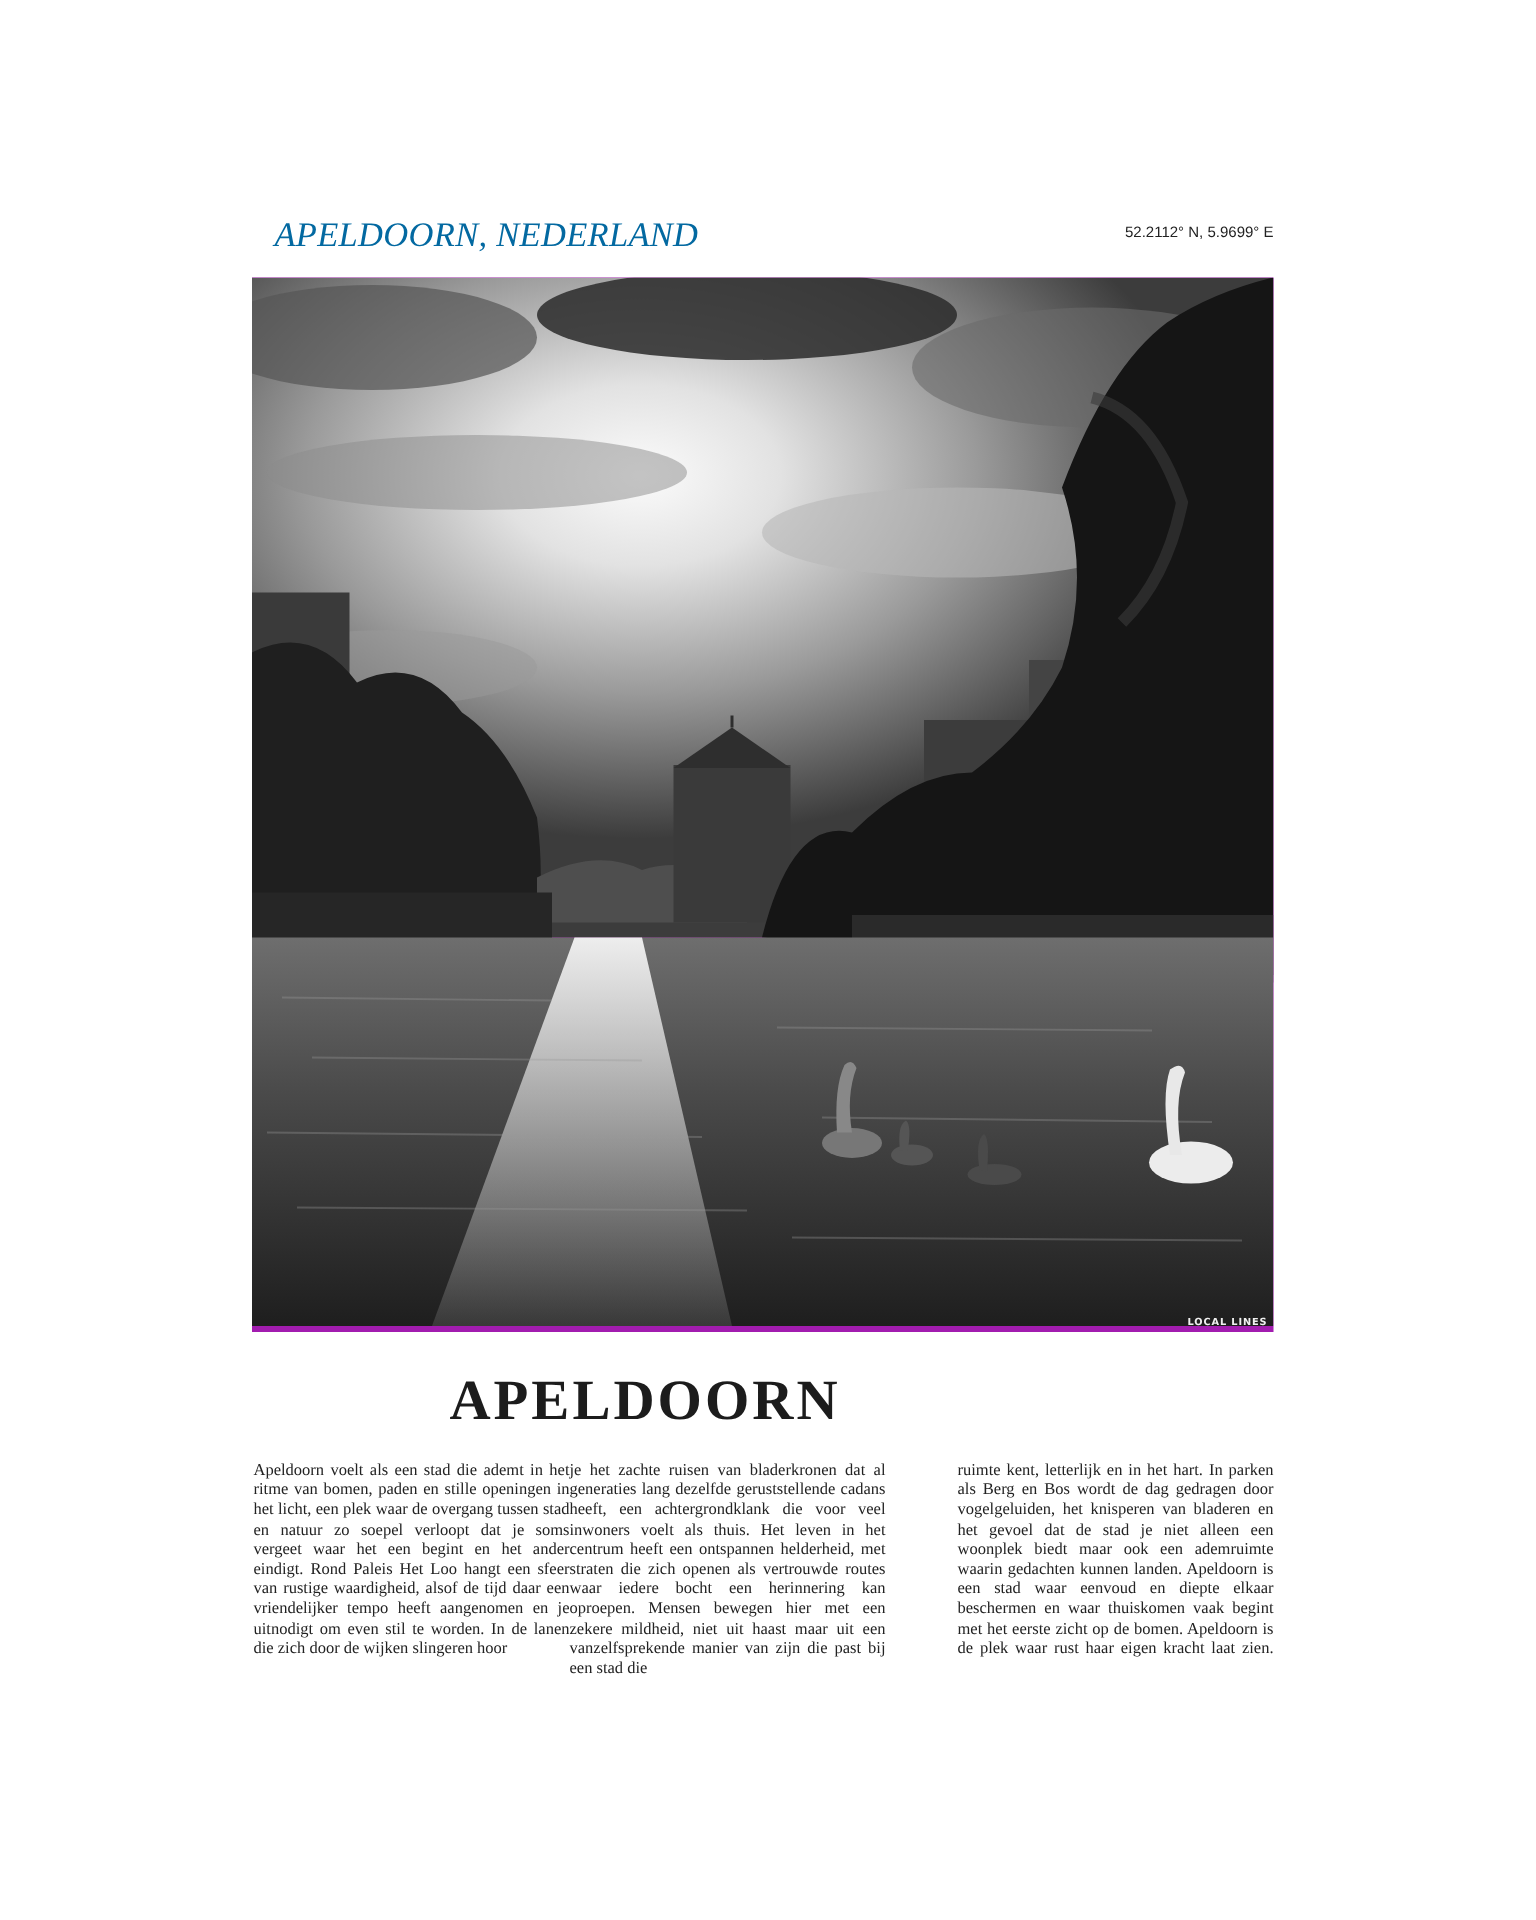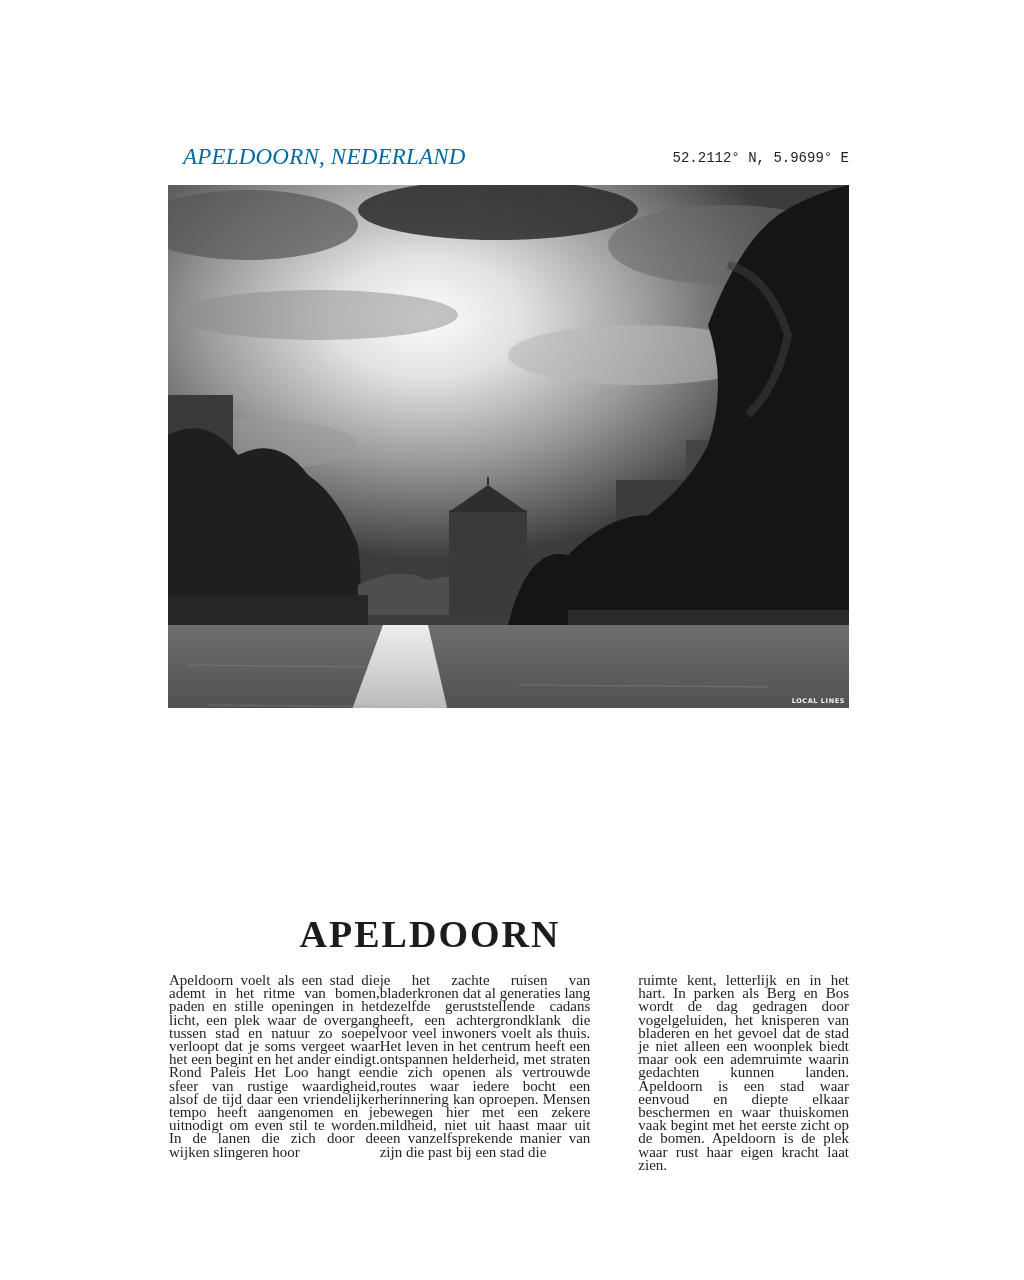--- a/index.html
+++ b/index.html
@@ -9,44 +9,44 @@
       font-family: "DejaVu Serif", "Liberation Serif", serif;
       color: #1a1a1a;
     }
     .header-location {
       position: absolute; left: 183px; top: 144px;
       font-family: "Liberation Serif", serif; font-style: italic;
       font-size: 23px; letter-spacing: 0.2px; color: #0369a1;
     }
     .header-coords {
       position: absolute; right: 175px; top: 150px;
-      font-family: Liberation Mono, monospace; font-size: 14px; color: #222;
+      font-family: Liberation Sans, sans-serif; font-size: 10px; color: #222;
     }
     .photo {
-      position: absolute; left: 168px; top: 185px; width: 681px; height: 523px;
-      overflow: hidden; background: #4c1d95;
+      position: absolute; left: 168px; top: 185px; width: 681px; height: 703px;
+      overflow: hidden; background: #a21caf;
     }
     .photo svg { display: block; }
     .watermark {
       position: absolute; right: 4px; bottom: 3px;
       font-family: "DejaVu Sans", sans-serif; font-size: 6.5px; font-weight: bold;
       color: #f0f0f0; letter-spacing: 0.6px;
     }
     .title {
       position: absolute; left: 0; width: 860px; top: 912px; text-align: center;
       font-family: "Liberation Serif", serif; font-weight: bold; font-size: 38px;
       letter-spacing: 2px; color: #1c1c1c;
     }
     .columns {
       position: absolute; left: 169px; top: 974px; width: 680px;
       display: flex; justify-content: space-between;
     }
     .col {
       width: 213px; font-family: "Liberation Serif", serif;
-      font-size: 15px; line-height: 13.2px; text-align: justify; color: #222;
+      font-size: 11px; line-height: 13.2px; text-align: justify; color: #222;
       hyphens: none;
     }
     .col.last { text-align-last: justify; margin-left: 48px; }
   </style>
 </head>
 <body>
 
 <div class="header-location">APELDOORN, NEDERLAND</div>
 <div class="header-coords">52.2112° N, 5.9699° E</div>
 

